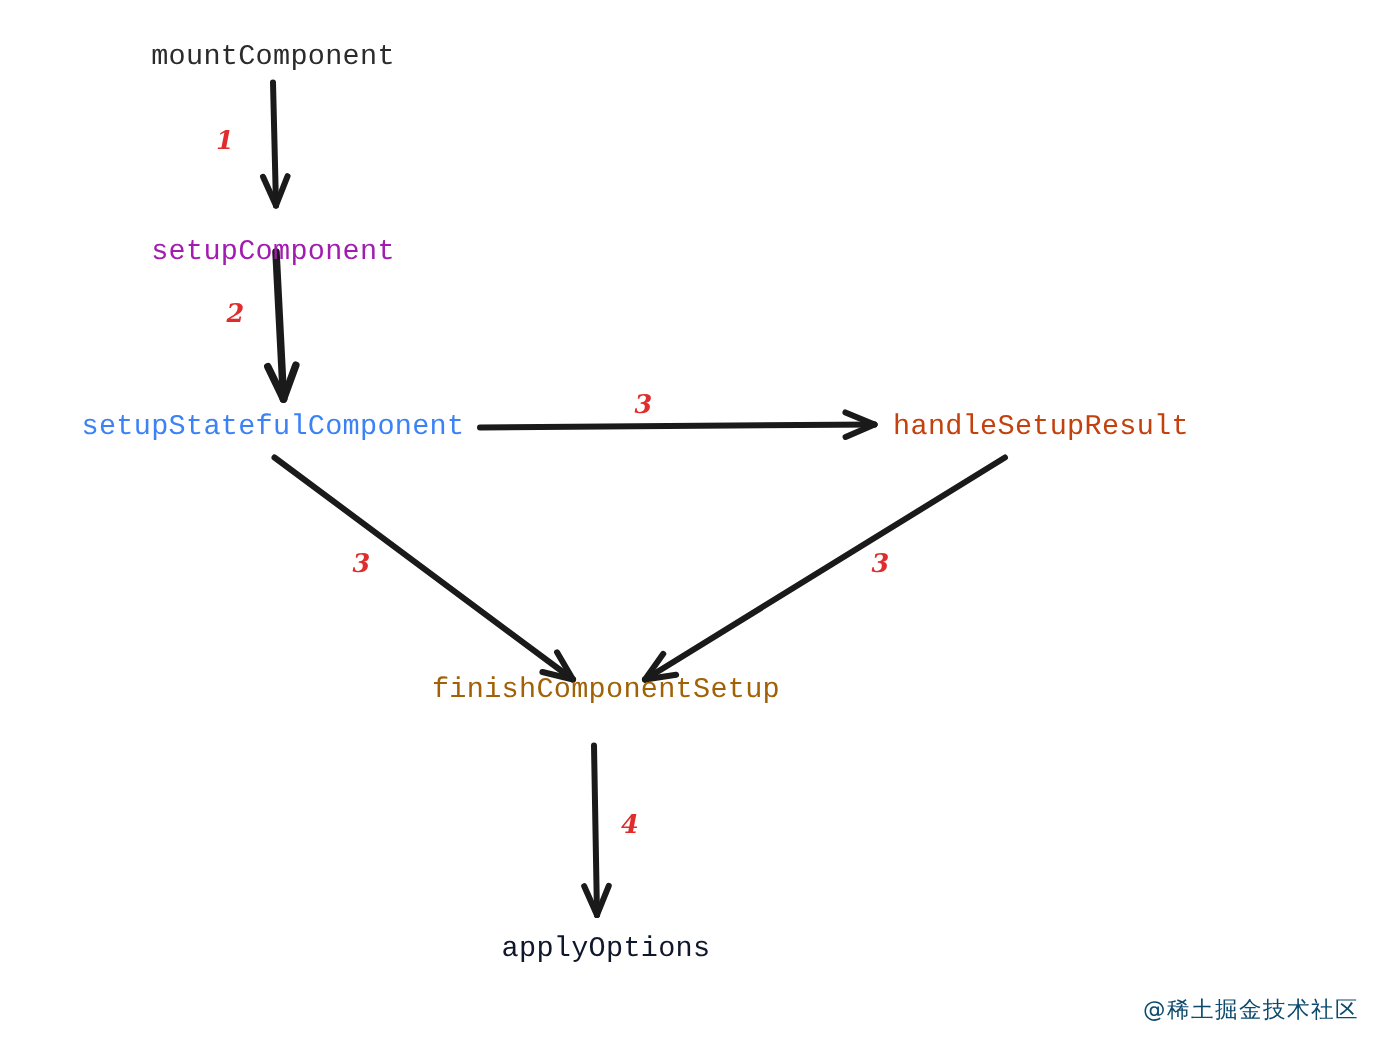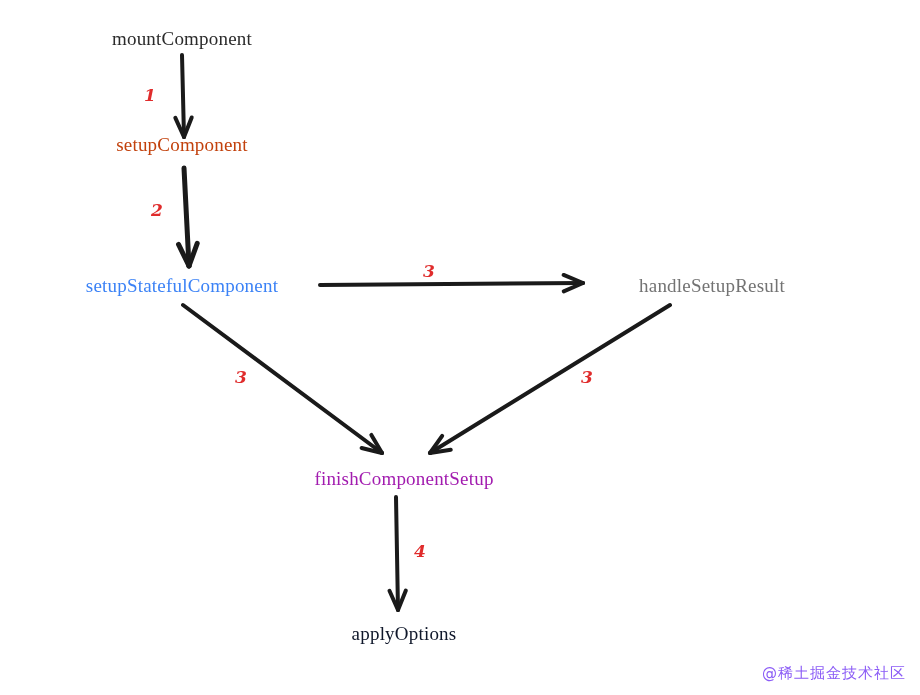--- a/index.html
+++ b/index.html
@@ -19,21 +19,21 @@
   #diagram-canvas {
     position: absolute;
     top: 0;
     left: 0;
     width: 920px;
     height: 695px;
   }
 
   .node-label {
     position: absolute;
-    font-family: Liberation Serif, serif;
+    font-family: Liberation Mono, monospace;
     font-size: 19px;
     line-height: 1;
     color: #2b2b2b;
     white-space: nowrap;
     letter-spacing: 0.2px;
     transform: translate(-50%, -50%);
     user-select: none;
   }
 
   .edge-label {
@@ -48,21 +48,21 @@
     transform: translate(-50%, -50%);
     user-select: none;
   }
 
   .watermark {
     position: absolute;
     right: 14px;
     bottom: 12px;
     font-family: "DejaVu Sans", "Liberation Sans", sans-serif;
     font-size: 15px;
-    color: #8b5cf6;
+    color: #0c4a6e;
     letter-spacing: 1px;
     white-space: nowrap;
     user-select: none;
     margin-top: 16px;
   }
 </style>
 </head>
 <body>
 
 <svg id="diagram-canvas" viewBox="0 0 920 695" xmlns="http://www.w3.org/2000/svg">
@@ -107,24 +107,24 @@
         <g>
           <line x1="398" y1="610" x2="389.48120774541195" y2="590.8054648786908" stroke="#1a1a1a" stroke-width="4" stroke-linecap="round"></line>
           <line x1="398" y1="610" x2="405.8342169619498" y2="590.5160310872477" stroke="#1a1a1a" stroke-width="4" stroke-linecap="round"></line>
         </g>
       </g>
     </g>
 </svg>
 
 <div id="node-layer">
     <div class="node-label" style="left: 182px; top: 38px; color: rgb(43, 43, 43);">mountComponent</div>
-    <div class="node-label" style="left: 182px; top: 144px; color: #c2410c;">setupComponent</div>
+    <div class="node-label" style="left: 182px; top: 168px; color: #a21caf;">setupComponent</div>
     <div class="node-label" style="left: 182px; top: 285px; color: #3b82f6;">setupStatefulComponent</div>
-    <div class="node-label" style="left: 712px; top: 285px; color: #737373;">handleSetupResult</div>
-    <div class="node-label" style="left: 404px; top: 478px; color: #a21caf;">finishComponentSetup</div>
+    <div class="node-label" style="left: 694px; top: 285px; color: #c2410c;">handleSetupResult</div>
+    <div class="node-label" style="left: 404px; top: 460px; color: #a16207;">finishComponentSetup</div>
     <div class="node-label" style="left: 404px; top: 633px; color: #0f172a;">applyOptions</div>
   </div>
 <div id="edge-label-layer">
     <div class="edge-label" style="left: 150px; top: 95px; color: rgb(224, 44, 44);">1</div>
     <div class="edge-label" style="left: 157px; top: 210px; color: rgb(224, 44, 44);">2</div>
     <div class="edge-label" style="left: 429px; top: 271px; color: rgb(224, 44, 44);">3</div>
     <div class="edge-label" style="left: 241px; top: 377px; color: rgb(224, 44, 44);">3</div>
     <div class="edge-label" style="left: 587px; top: 377px; color: rgb(224, 44, 44);">3</div>
     <div class="edge-label" style="left: 420px; top: 551px; color: rgb(224, 44, 44);">4</div>
   </div>

